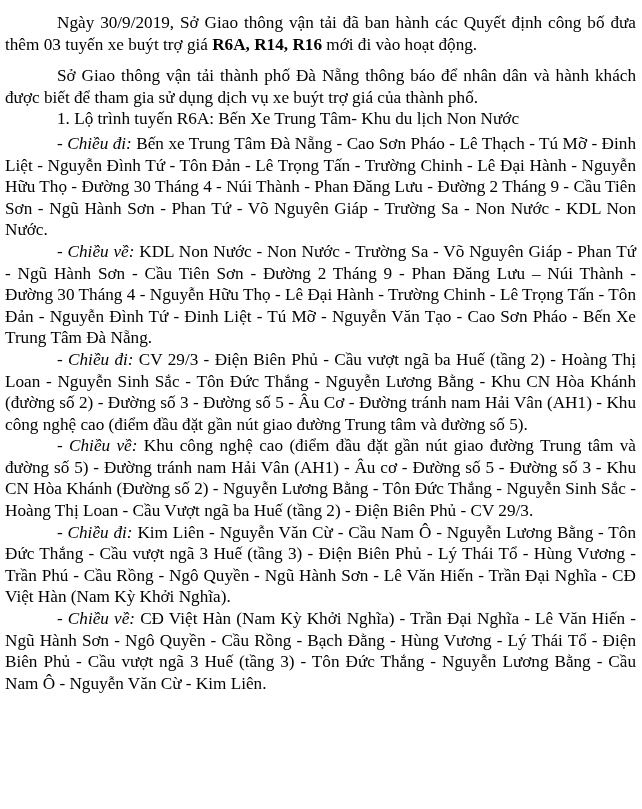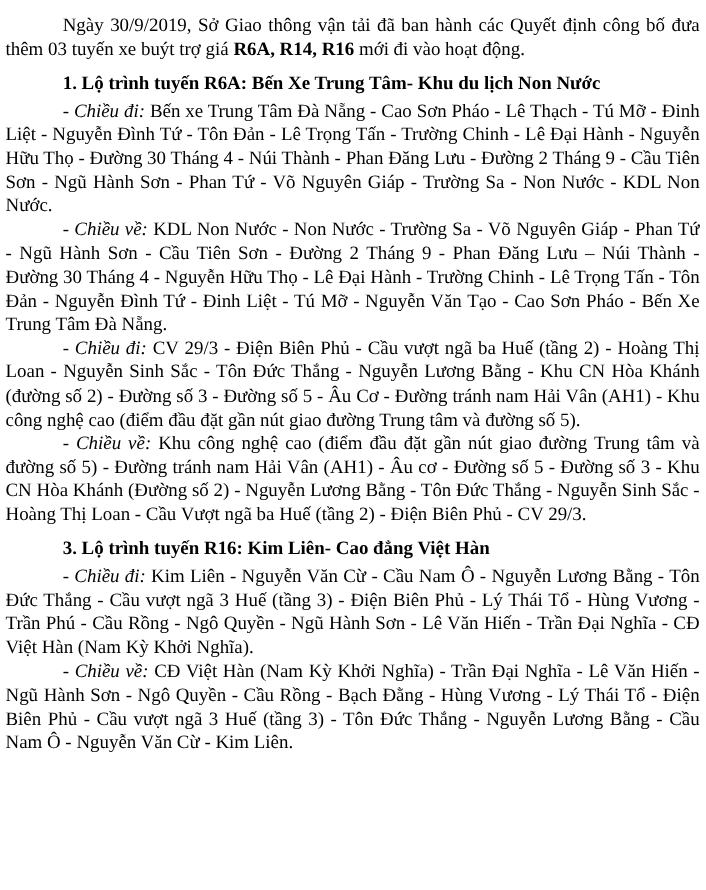--- a/index.html
+++ b/index.html
@@ -21,46 +21,45 @@
       box-sizing: border-box;
       width: 642px;
     }
     p {
       margin: 0;
       text-align: justify;
       text-indent: 52px;
     }
     .intro { margin-bottom: 10px; }
     .heading {
-      font-weight: bold;
-      margin-top: 10px;
+      font-weight: normal;
       margin-bottom: 3px;
     }
     em { }
     b { font-weight: bold; }
   </style>
 </head>
 <body>
 
 <div class="doc">
 
   <p class="intro"><span>Ngày 30/9/2019, Sở Giao thông vận tải đã ban hành các Quyết định công bố đưa thêm 03 tuyến xe buýt trợ giá </span><b>R6A, R14, R16</b><span>  mới đi vào hoạt động.</span></p>
 
 
+  <p>Sở Giao thông vận tải thành phố Đà Nẵng thông báo để nhân dân và hành khách được biết để tham gia sử dụng dịch vụ xe buýt trợ giá của thành phố.</p>
 
   <section>
     <p class="heading">1. Lộ trình tuyến R6A: Bến Xe Trung Tâm- Khu du lịch Non Nước</p>
     <p class="dir"><span>- </span><em>Chiều đi:</em><span> Bến xe Trung Tâm Đà Nẵng - Cao Sơn Pháo - Lê Thạch - Tú Mỡ - Đinh Liệt - Nguyễn Đình Tứ - Tôn Đản - Lê Trọng Tấn - Trường Chinh - Lê Đại Hành - Nguyễn Hữu Thọ - Đường 30 Tháng 4 - Núi Thành - Phan Đăng Lưu - Đường 2 Tháng 9 - Cầu Tiên Sơn - Ngũ Hành Sơn - Phan Tứ - Võ Nguyên Giáp - Trường Sa - Non Nước - KDL Non Nước.</span></p>
     <p class="dir"><span>- </span><em>Chiều về:</em><span> KDL Non Nước - Non Nước - Trường Sa - Võ Nguyên Giáp - Phan Tứ - Ngũ Hành Sơn - Cầu Tiên Sơn - Đường 2 Tháng 9 - Phan Đăng Lưu – Núi Thành - Đường 30 Tháng 4 - Nguyễn Hữu Thọ - Lê Đại Hành - Trường Chinh - Lê Trọng Tấn - Tôn Đản - Nguyễn Đình Tứ - Đinh Liệt - Tú Mỡ - Nguyễn Văn Tạo - Cao Sơn Pháo - Bến Xe Trung Tâm Đà Nẵng.</span></p>
   </section>
 
   <section>
     <p class="dir"><span>- </span><em>Chiều đi:</em><span> CV 29/3 - Điện Biên Phủ - Cầu vượt ngã ba Huế (tầng 2) - Hoàng Thị Loan - Nguyễn Sinh Sắc - Tôn Đức Thắng - Nguyễn Lương Bằng - Khu CN Hòa Khánh (đường số 2) - Đường số 3 - Đường số 5 - Âu Cơ - Đường tránh nam Hải Vân (AH1) - Khu công nghệ cao (điểm đầu đặt gần nút giao đường Trung tâm và đường số 5).</span></p>
     <p class="dir"><span>- </span><em>Chiều về:</em><span> Khu công nghệ cao (điểm đầu đặt gần nút giao đường Trung tâm và đường số 5) - Đường tránh nam Hải Vân (AH1) - Âu cơ - Đường số 5 - Đường số 3 - Khu CN Hòa Khánh (Đường số 2) - Nguyễn Lương Bằng - Tôn Đức Thắng - Nguyễn Sinh Sắc - Hoàng Thị Loan - Cầu Vượt ngã ba Huế (tầng 2) - Điện Biên Phủ - CV 29/3.</span></p>
   </section>
 
   <section>
-    <p class="heading">3. Lộ trình tuyến R16: Kim Liên- Cao đẳng Việt Hàn</p>
     <p class="dir"><span>- </span><em>Chiều đi:</em><span> Kim Liên - Nguyễn Văn Cừ - Cầu Nam Ô - Nguyễn Lương Bằng - Tôn Đức Thắng - Cầu vượt ngã 3 Huế (tầng 3) - Điện Biên Phủ - Lý Thái Tổ - Hùng Vương - Trần Phú - Cầu Rồng - Ngô Quyền - Ngũ Hành Sơn - Lê Văn Hiến - Trần Đại Nghĩa - CĐ Việt Hàn (Nam Kỳ Khởi Nghĩa).</span></p>
     <p class="dir"><span>- </span><em>Chiều về:</em><span> CĐ Việt Hàn (Nam Kỳ Khởi Nghĩa) - Trần Đại Nghĩa - Lê Văn Hiến - Ngũ Hành Sơn - Ngô Quyền - Cầu Rồng - Bạch Đằng - Hùng Vương - Lý Thái Tổ - Điện Biên Phủ - Cầu vượt ngã 3 Huế (tầng 3) - Tôn Đức Thắng - Nguyễn Lương Bằng - Cầu Nam Ô - Nguyễn Văn Cừ - Kim Liên.</span></p>
   </section>
 
 </div>
 
 </body></html>

